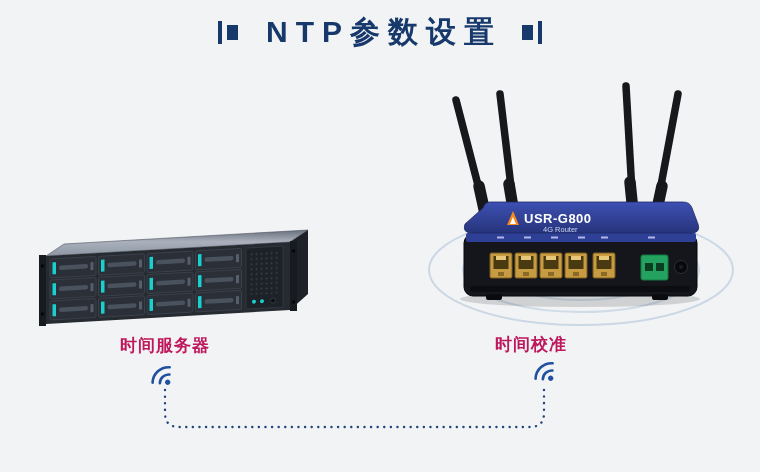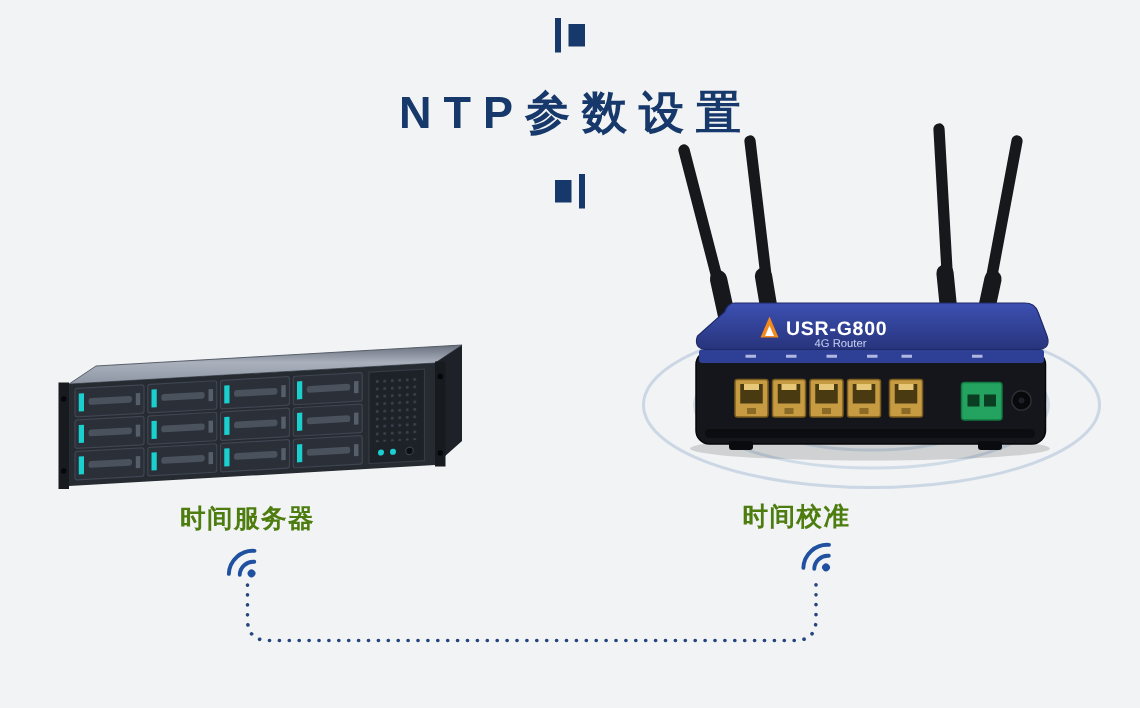--- a/index.html
+++ b/index.html
@@ -1,28 +1,28 @@
 <!DOCTYPE html>
 <html><head>
 <meta charset="utf-8">
 <style>
   html,body{margin:0;padding:0;width:760px;height:472px;}
   body{font-family:"Liberation Sans",sans-serif;}
   .page{position:relative;width:760px;height:472px;background:#f2f3f4;overflow:hidden;}
 
   
-  .title-row{position:absolute;top:12px;left:0;width:100%;display:flex;align-items:center;justify-content:center;gap:20px;flex-direction:column;}
+  .title-row{position:absolute;top:12px;left:0;width:100%;display:flex;align-items:center;justify-content:center;gap:20px;}
   .title-row h1{margin:0;font-size:30px;font-weight:700;color:#17386b;letter-spacing:8px;padding-left:8px;white-space:nowrap;}
   .deco{display:flex;align-items:center;gap:5px;}
   .deco i{display:block;background:#17386b;}
   .deco .thin{width:4px;height:23px;}
   .deco .thick{width:11px;height:15px;}
 
   
-  .dev-label{position:absolute;transform:translateX(-50%);color:#4d7c0f;font-size:17px;font-weight:600;letter-spacing:1px;white-space:nowrap;}
+  .dev-label{position:absolute;transform:translateX(-50%);color:#be185d;font-size:17px;font-weight:600;letter-spacing:1px;white-space:nowrap;}
   .dev-label.server{left:165px;top:334px;}
   .dev-label.router{left:531px;top:333px;font-family:Liberation Serif, serif;}
 
   .scene{position:absolute;left:0;top:0;width:760px;height:472px;}
 </style>
 </head>
 <body>
 
 <div class="page">
 

